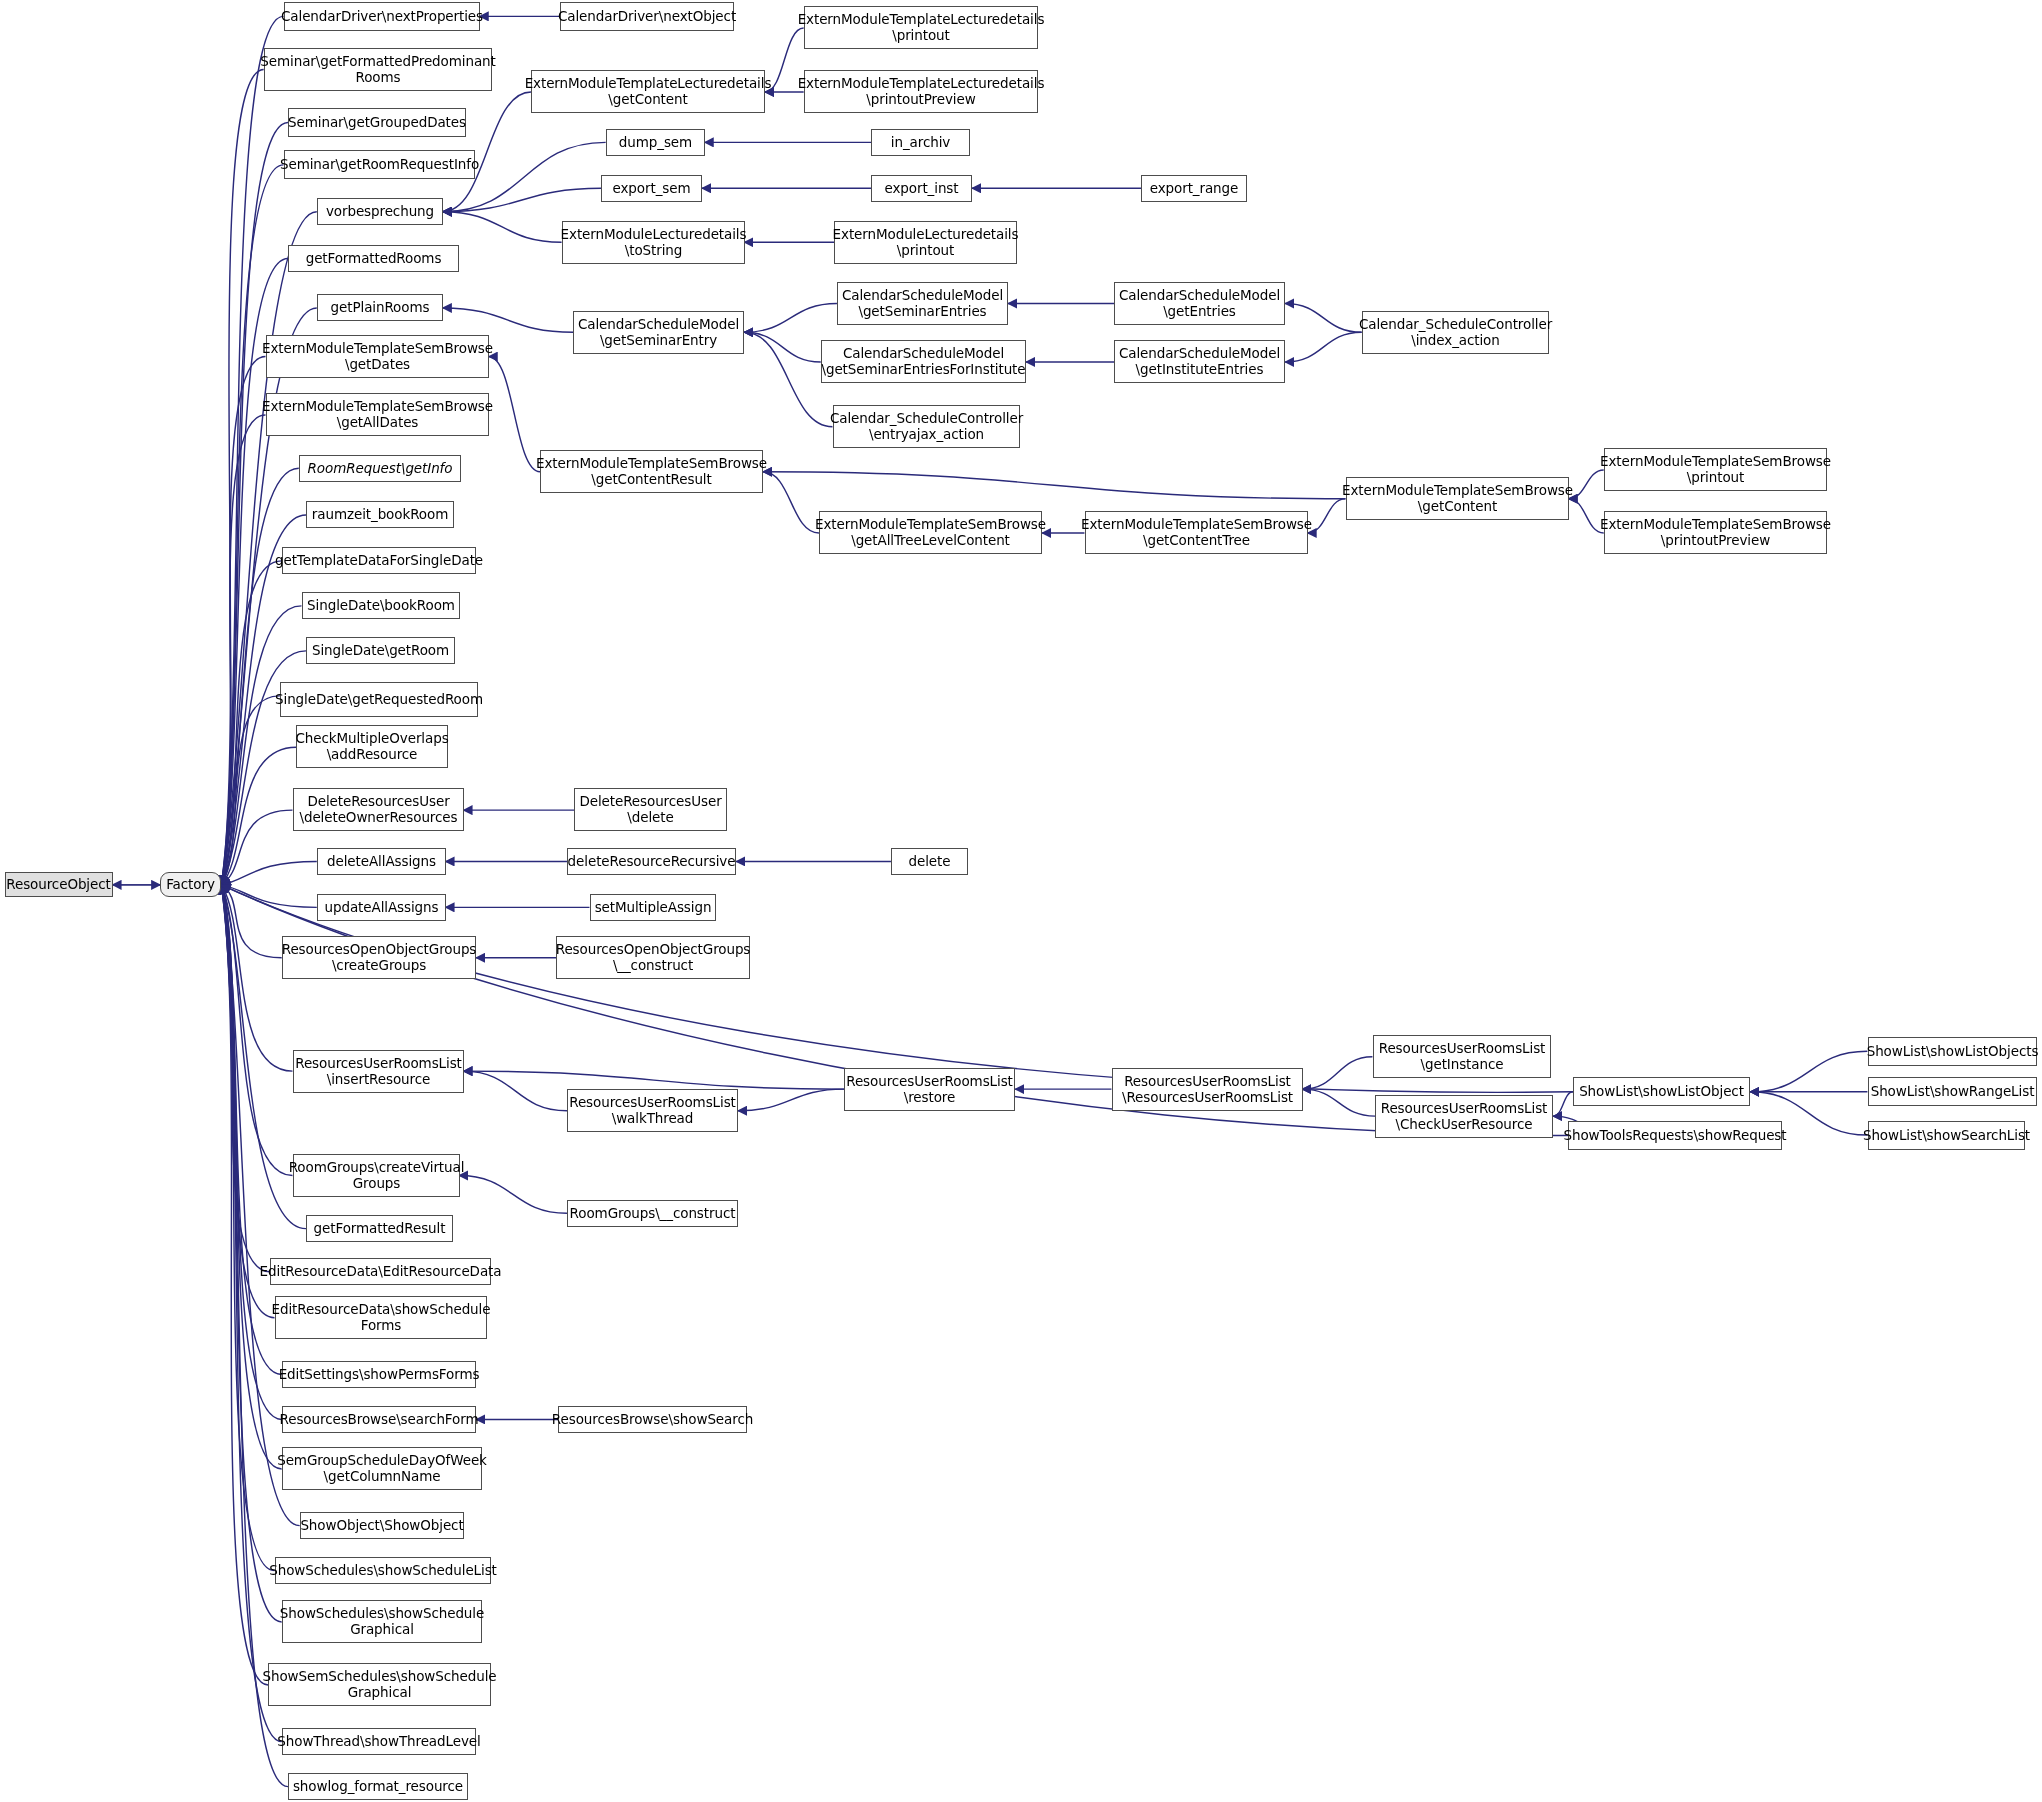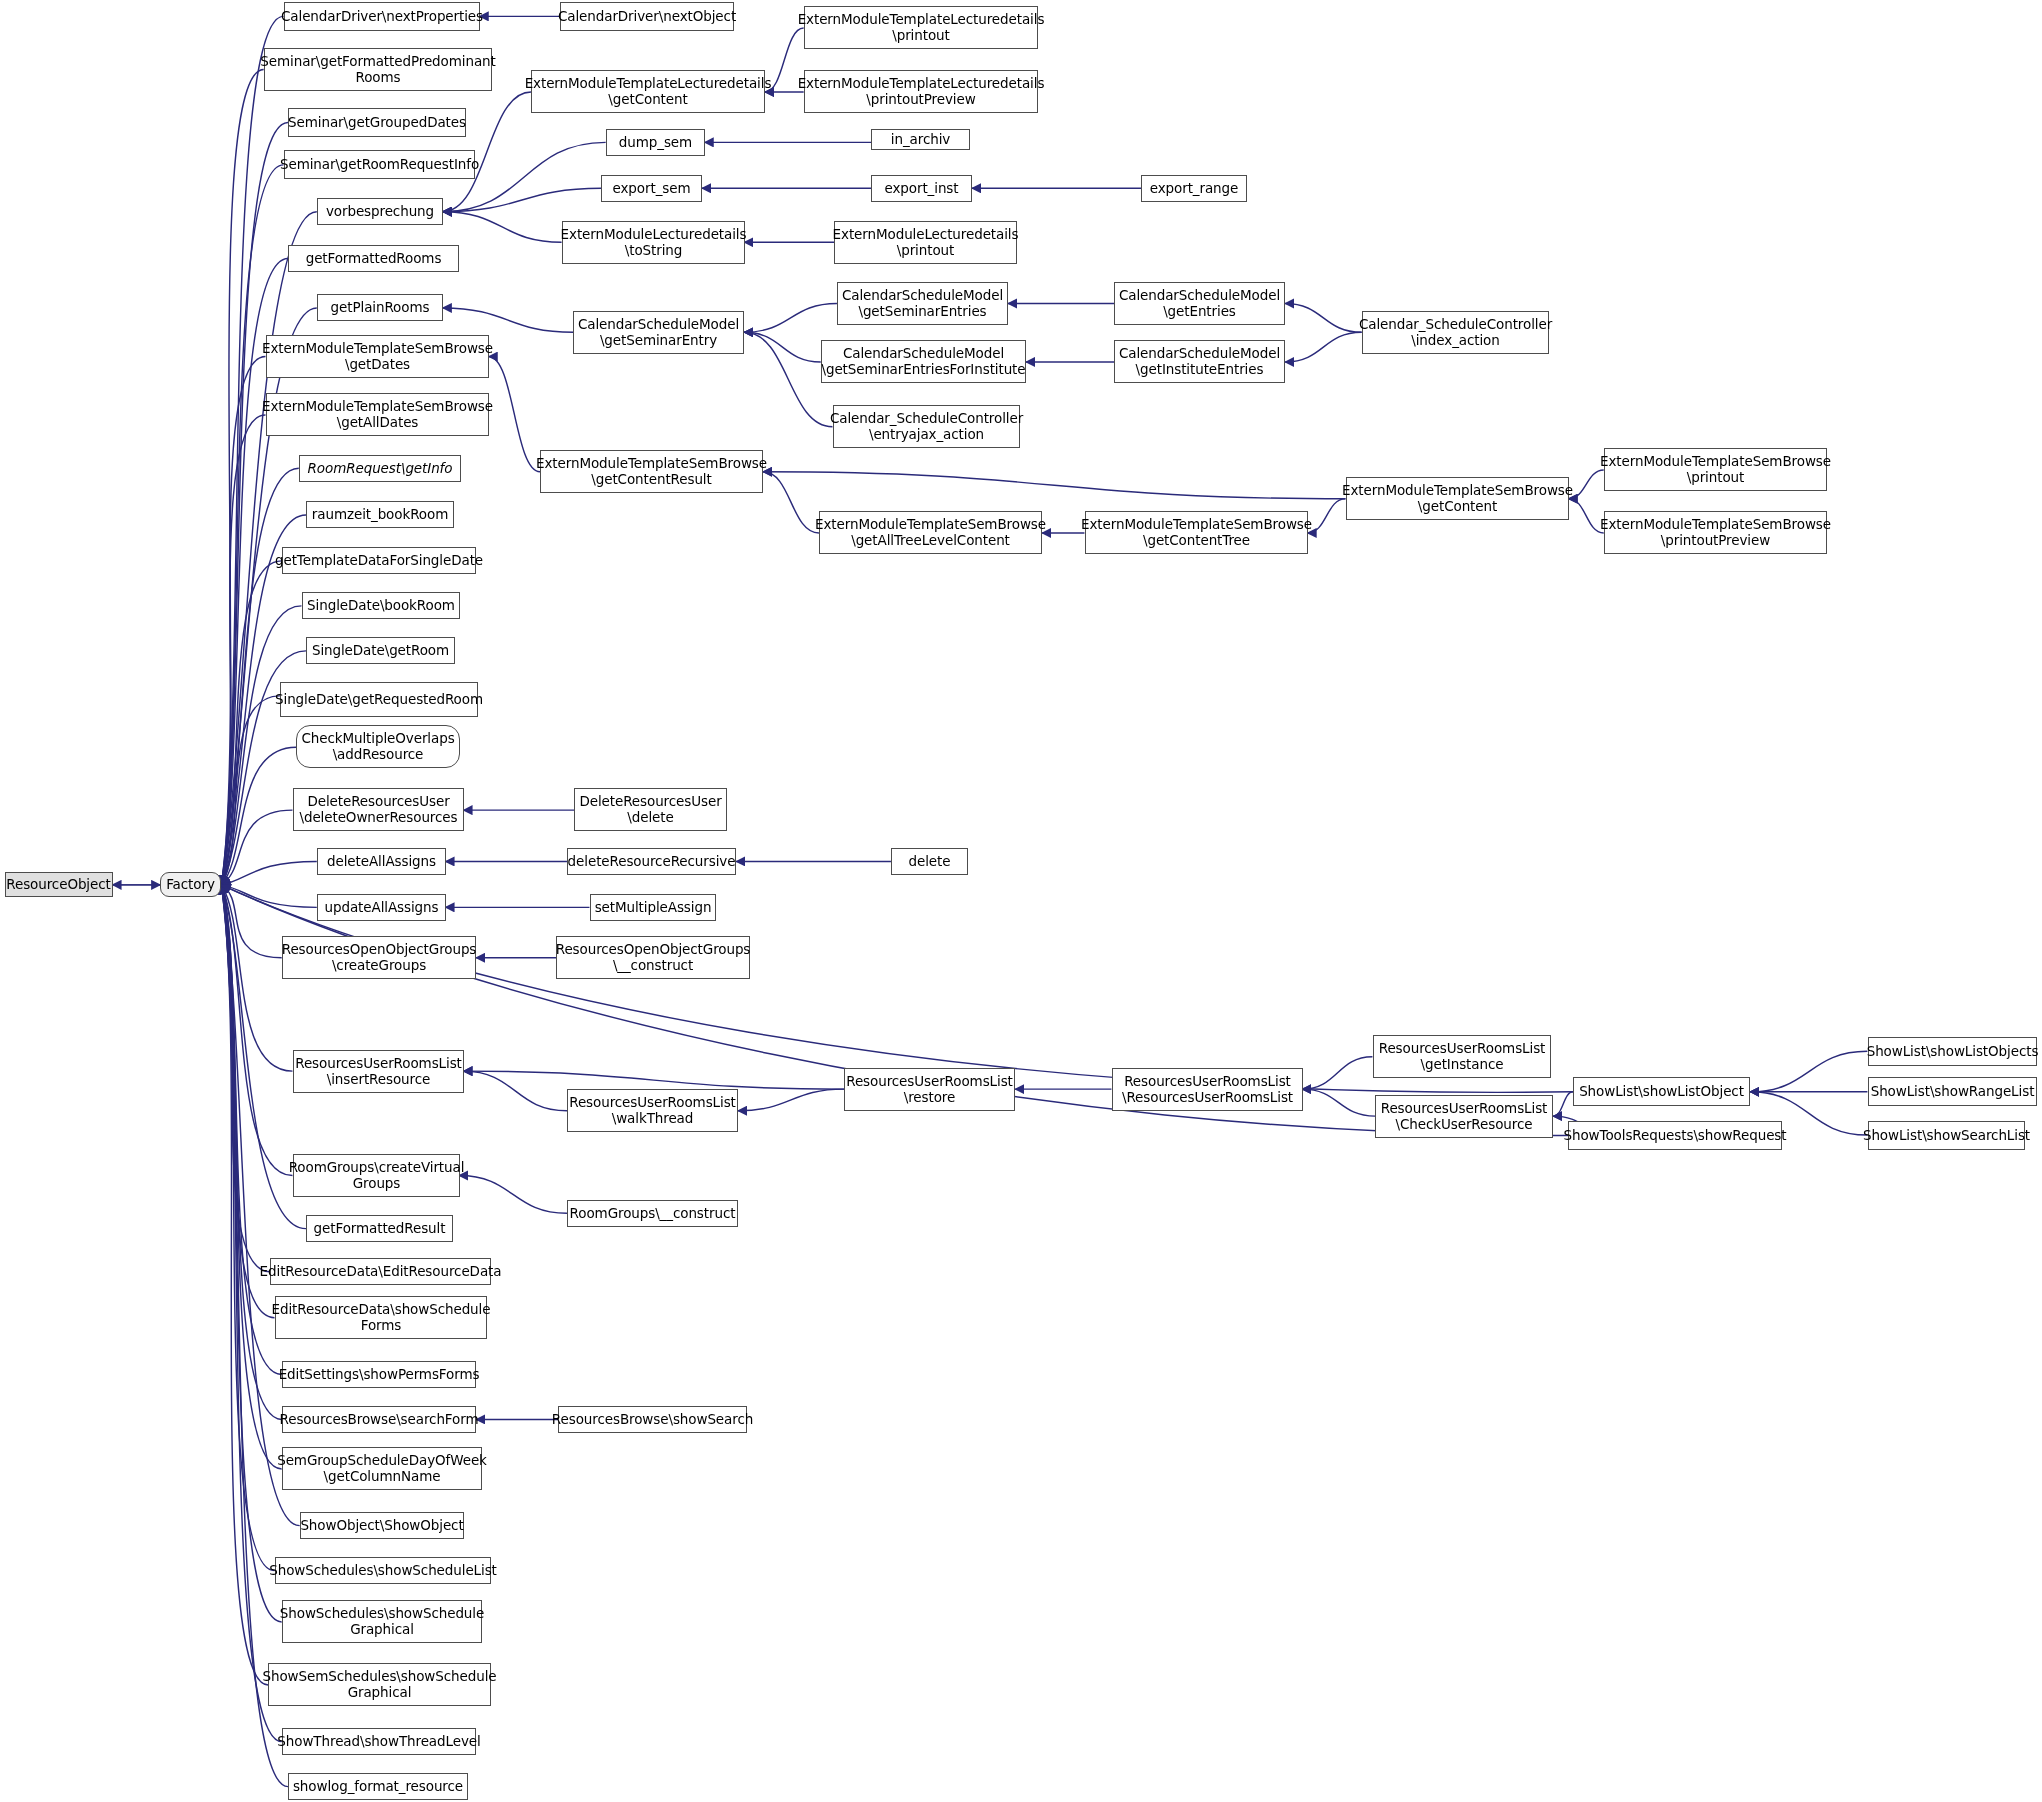--- a/index.html
+++ b/index.html
@@ -142,21 +142,21 @@
 \printout</div>
       <div class="node" style="left: 531px; top: 70px; width: 234px; height: 43px;">ExternModuleTemplateLecturedetails
 \getContent</div>
       <div class="node" style="left: 804px; top: 70px; width: 234px; height: 43px;">ExternModuleTemplateLecturedetails
 \printoutPreview</div>
       <div class="node" style="left: 264px; top: 48px; width: 228px; height: 43px;">Seminar\getFormattedPredominant
 Rooms</div>
       <div class="node" style="left: 288px; top: 108px; width: 178px; height: 29px;">Seminar\getGroupedDates</div>
       <div class="node" style="left: 284px; top: 150px; width: 191px; height: 29px;">Seminar\getRoomRequestInfo</div>
       <div class="node" style="left: 606px; top: 129px; width: 99px; height: 27px;">dump_sem</div>
-      <div class="node" style="left: 871px; top: 129px; width: 99px; height: 21px;">in_archiv</div>
+      <div class="node" style="left: 871px; top: 129px; width: 99px; height: 27px;">in_archiv</div>
       <div class="node" style="left: 601px; top: 175px; width: 101px; height: 27px;">export_sem</div>
       <div class="node" style="left: 871px; top: 175px; width: 101px; height: 27px;">export_inst</div>
       <div class="node" style="left: 1141px; top: 175px; width: 106px; height: 27px;">export_range</div>
       <div class="node" style="left: 317px; top: 198px; width: 126px; height: 27px;">vorbesprechung</div>
       <div class="node" style="left: 562px; top: 221px; width: 183px; height: 43px;">ExternModuleLecturedetails
 \toString</div>
       <div class="node" style="left: 834px; top: 221px; width: 183px; height: 43px;">ExternModuleLecturedetails
 \printout</div>
       <div class="node" style="left: 288px; top: 245px; width: 171px; height: 27px;">getFormattedRooms</div>
       <div class="node" style="left: 317px; top: 294px; width: 126px; height: 27px;">getPlainRooms</div>
@@ -189,21 +189,21 @@
 \printoutPreview</div>
       <div class="node" style="left: 819px; top: 511px; width: 223px; height: 43px;">ExternModuleTemplateSemBrowse
 \getAllTreeLevelContent</div>
       <div class="node" style="left: 1085px; top: 511px; width: 223px; height: 43px;">ExternModuleTemplateSemBrowse
 \getContentTree</div>
       <div class="node" style="left: 306px; top: 501px; width: 148px; height: 27px;">raumzeit_bookRoom</div>
       <div class="node" style="left: 282px; top: 547px; width: 194px; height: 27px;">getTemplateDataForSingleDate</div>
       <div class="node" style="left: 302px; top: 592px; width: 158px; height: 27px;">SingleDate\bookRoom</div>
       <div class="node" style="left: 306px; top: 637px; width: 149px; height: 27px;">SingleDate\getRoom</div>
       <div class="node" style="left: 280px; top: 682px; width: 198px; height: 35px;">SingleDate\getRequestedRoom</div>
-      <div class="node" style="left: 296px; top: 725px; width: 164px; height: 43px; border-radius: 14px;">CheckMultipleOverlaps
+      <div class="node" style="left: 296px; top: 725px; width: 152px; height: 43px;">CheckMultipleOverlaps
 \addResource</div>
       <div class="node" style="left: 293px; top: 788px; width: 171px; height: 43px;">DeleteResourcesUser
 \deleteOwnerResources</div>
       <div class="node" style="left: 574px; top: 788px; width: 153px; height: 43px;">DeleteResourcesUser
 \delete</div>
       <div class="node" style="left: 317px; top: 848px; width: 129px; height: 27px;">deleteAllAssigns</div>
       <div class="node" style="left: 567px; top: 848px; width: 169px; height: 27px;">deleteResourceRecursive</div>
       <div class="node" style="left: 891px; top: 848px; width: 77px; height: 27px;">delete</div>
       <div class="node" style="left: 317px; top: 894px; width: 129px; height: 27px;">updateAllAssigns</div>
       <div class="node" style="left: 590px; top: 894px; width: 126px; height: 27px;">setMultipleAssign</div>

